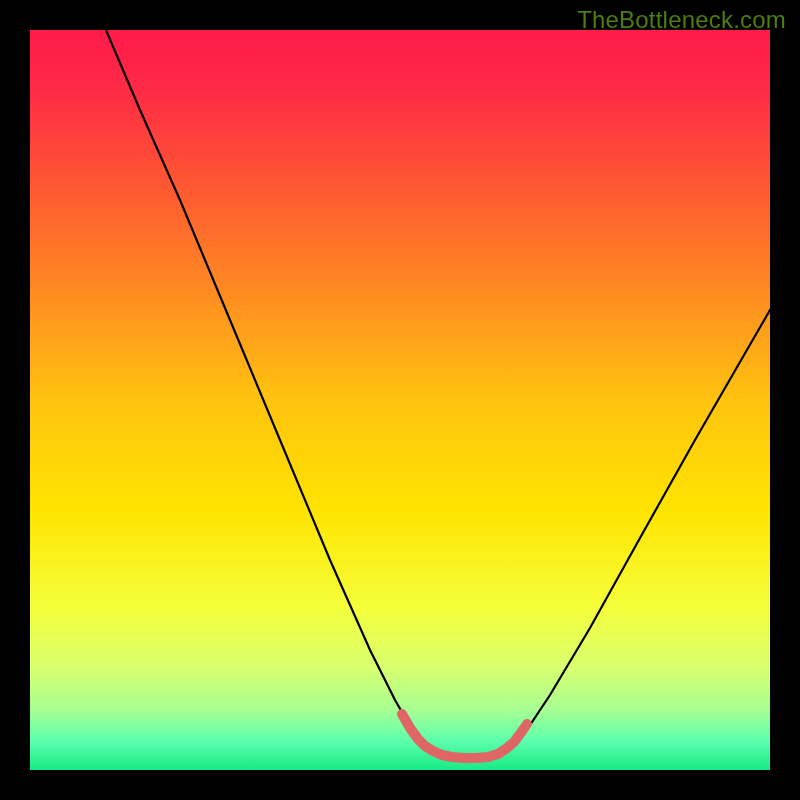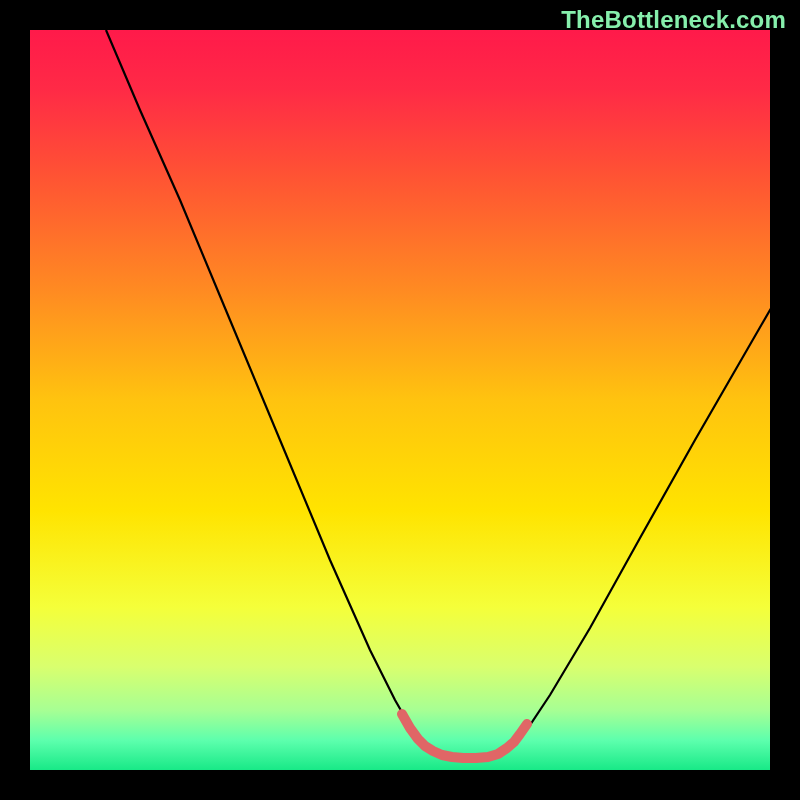--- a/index.html
+++ b/index.html
@@ -22,22 +22,22 @@
     width: 740px;
     height: 740px;
     overflow: hidden;
   }
   .watermark {
     position: absolute;
     top: 6px;
     right: 14px;
     font-family: Arial, Helvetica, sans-serif;
     font-size: 24px;
-    font-weight: 700;
-    color: #86efac;
+    font-weight: 400;
+    color: #4d7c0f;
     letter-spacing: 0.2px;
   }
   svg { display:block; }
 </style>
 </head>
 <body>
 
 <div class="frame">
   <div class="watermark">TheBottleneck.com</div>
   <div class="plot">

